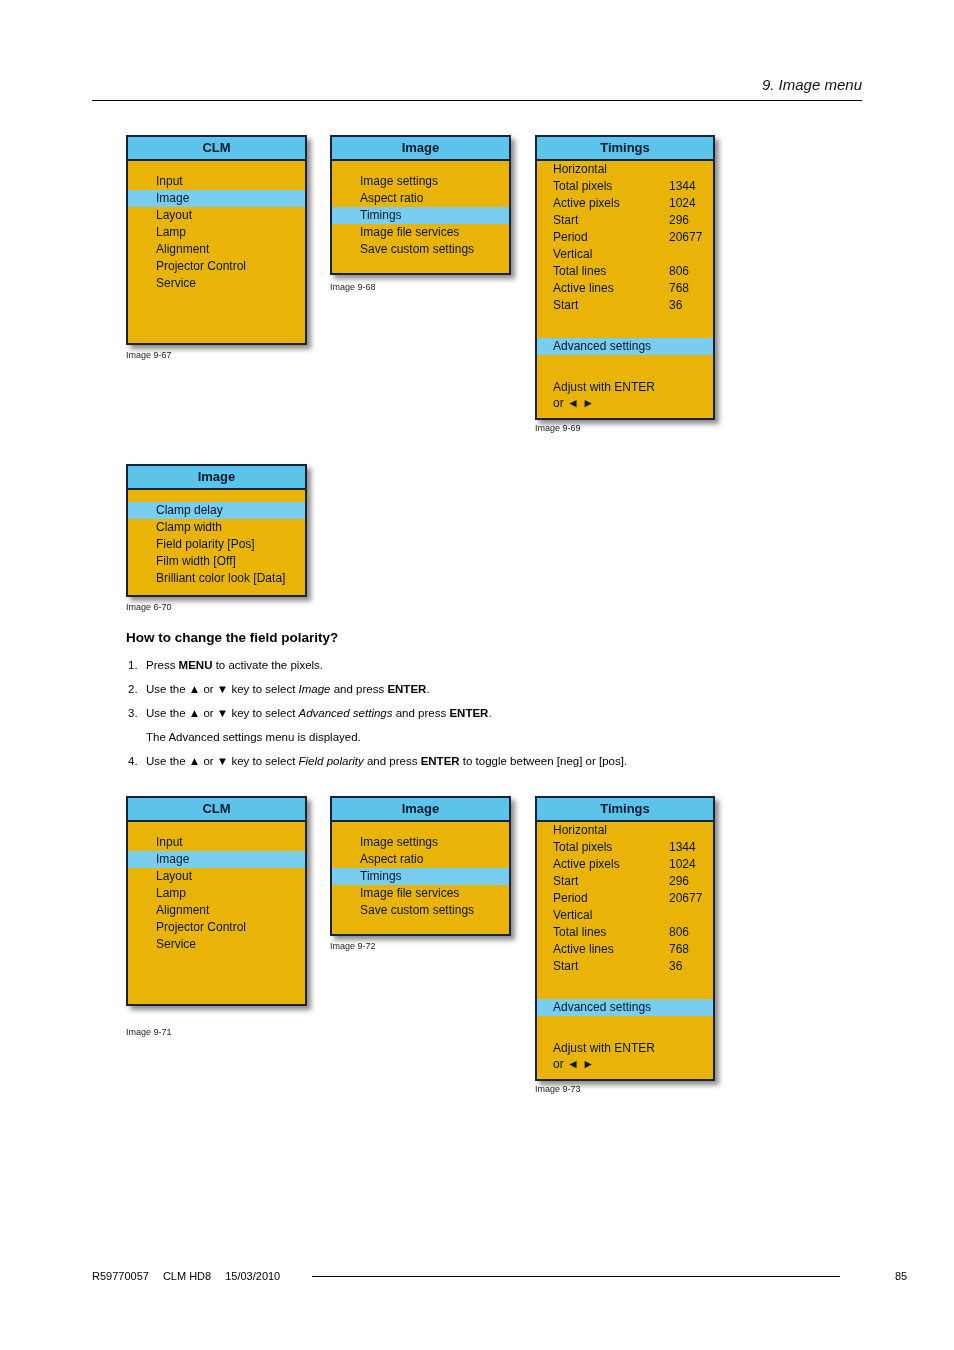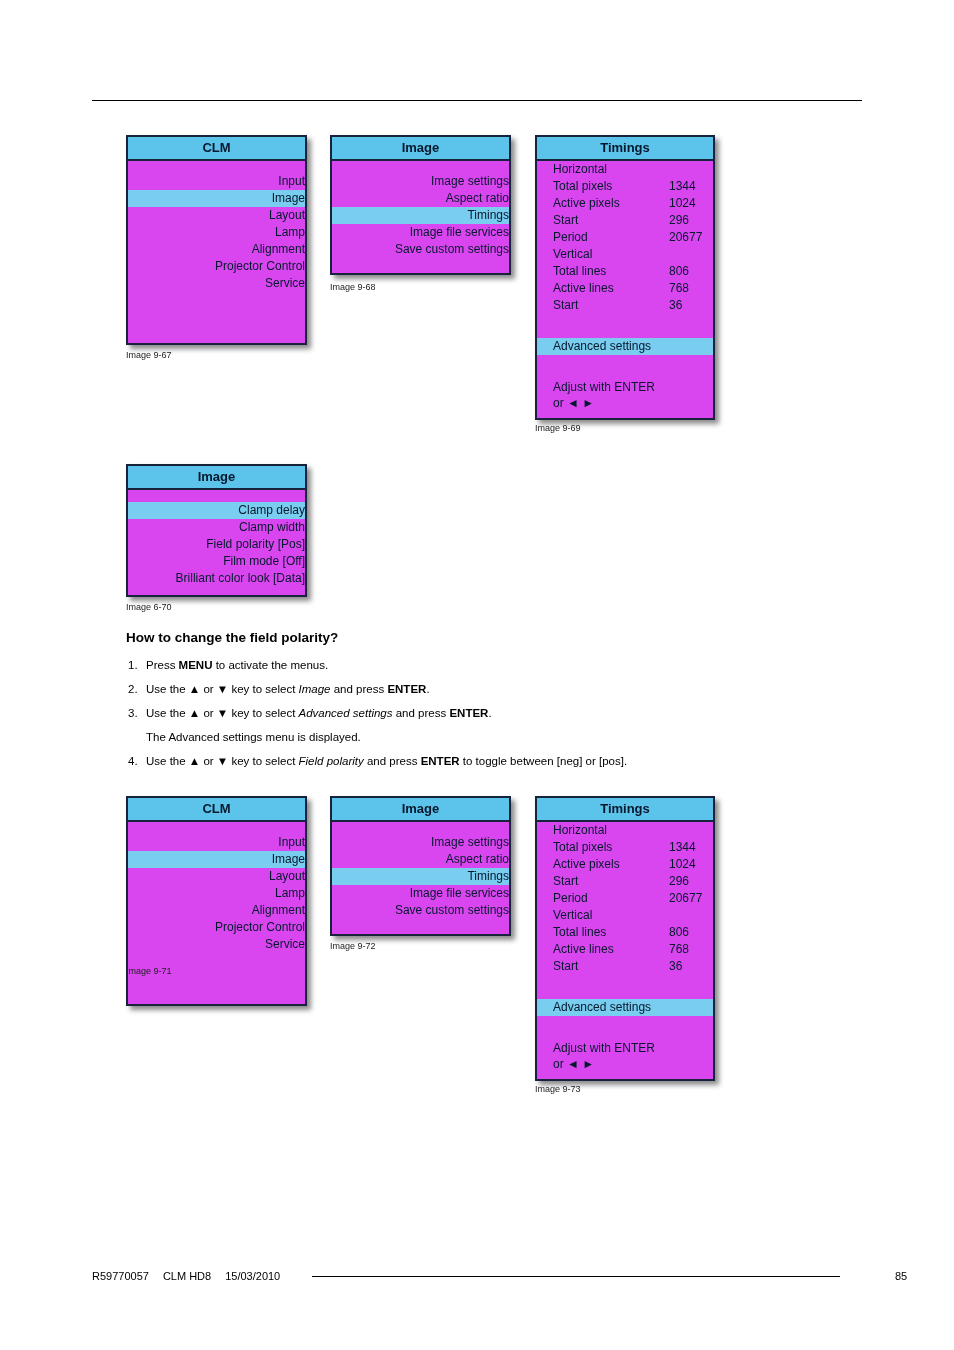--- a/index.html
+++ b/index.html
@@ -13,30 +13,30 @@
     font-family:"Liberation Sans", sans-serif;color:#000;overflow:hidden;
   }
   .pagehead{
     position:absolute;top:76px;left:92px;width:770px;text-align:right;
     font-style:italic;font-size:15px;color:#111;
   }
   .rule{position:absolute;top:100px;left:92px;width:770px;height:1px;background:#000;}
 
   
   .menu{
-    position:absolute;background:#d946ef;border:2px solid var(--menu-border);
+    position:absolute;background:#eab308;border:2px solid var(--menu-border);
     box-shadow:4px 4px 5px rgba(0,0,0,0.45);font-size:12px;color:#06182e;
     box-sizing:border-box;
   }
   .menu .hdr{
     height:22px;line-height:22px;text-align:center;font-weight:bold;font-size:13px;
     background:var(--menu-header);border-bottom:2px solid var(--menu-border);
   }
   .menu .items{padding-top:12px;}
-  .menu .item{height:17px;line-height:17px;text-align:right;padding-left:28px;}
+  .menu .item{height:17px;line-height:17px;text-align:left;padding-left:28px;}
   .menu .item.hl{background:var(--menu-highlight);}
   .trows{}
   .trow{display:flex;height:17px;line-height:17px;padding-left:16px;}
   .trow .lbl{width:116px;}
   .advbar{margin-top:24px;height:17px;line-height:17px;background:var(--menu-highlight);padding-left:16px;}
   .hint{margin-top:24px;padding-left:16px;line-height:16px;}
 
   
   .f1{left:126px;top:135px;width:181px;height:210px;}
   .f2{left:330px;top:135px;width:181px;height:140px;}
@@ -44,40 +44,41 @@
   .f4{left:126px;top:464px;width:181px;height:133px;}
   .f5{left:126px;top:796px;width:181px;height:210px;}
   .f6{left:330px;top:796px;width:181px;height:140px;}
   .f7{left:535px;top:796px;width:180px;height:285px;}
 
   .cap{position:absolute;font-size:9px;color:#222;}
   .c1{left:126px;top:350px;}
   .c2{left:330px;top:282px;}
   .c3{left:535px;top:423px;}
   .c4{left:126px;top:602px;}
-  .c5{left:126px;top:966px;}
+  .c5{left:126px;top:1027px;}
   .c6{left:330px;top:941px;text-align:right;}
   .c7{left:535px;top:1084px;}
 
   .howto{position:absolute;left:126px;top:630px;font-size:13.5px;font-weight:bold;}
   .steps{position:absolute;left:128px;top:658px;width:640px;font-size:11.5px;line-height:14px;}
   .step{position:relative;padding-left:18px;margin-bottom:10px;}
   .step .num{position:absolute;left:0;}
   .substep{padding-left:18px;margin-bottom:10px;}
 
   .footleft{position:absolute;left:92px;top:1270px;font-size:11px;}
   .footleft span{margin-right:14px;}
   .footrule{position:absolute;left:312px;top:1276px;width:528px;height:1px;background:#000;}
   .footpage{position:absolute;left:850px;top:1270px;font-size:11px;margin-left:45px;}
 </style>
 </head>
 <body>
 
 <div class="page">
 
+  <div class="pagehead">9.  Image menu</div>
   <div class="rule"></div>
 
   <div class="menu f1">
     <div class="hdr">CLM</div>
     <div class="items">
       <div class="item">Input</div>
       <div class="item hl">Image</div>
       <div class="item">Layout</div>
       <div class="item">Lamp</div>
       <div class="item">Alignment</div>
@@ -146,30 +147,30 @@
     </div>
   </div>
   <div class="cap c3">Image 9-69</div>
 
   <div class="menu f4">
     <div class="hdr">Image</div>
     <div class="items">
       <div class="item hl">Clamp delay</div>
       <div class="item">Clamp width</div>
       <div class="item">Field polarity [Pos]</div>
-      <div class="item">Film mode [Off]</div>
+      <div class="item">Film width [Off]</div>
       <div class="item">Brilliant color look [Data]</div>
     </div>
   </div>
   <div class="cap c4">Image 6-70</div>
 
   <div class="howto">How to change the field polarity?</div>
   <div class="steps">
     <div class="step">
-      <span class="num">1.</span><span>Press </span><b>MENU</b><span> to activate the menus.</span>
+      <span class="num">1.</span><span>Press </span><b>MENU</b><span> to activate the pixels.</span>
     </div>
     <div class="step">
       <span class="num">2.</span><span>Use the ▲ or ▼ key to select </span><i>Image</i><span> and press </span><b>ENTER</b><span>.</span>
     </div>
     <div class="step">
       <span class="num">3.</span><span>Use the ▲ or ▼ key to select </span><i>Advanced settings</i><span> and press </span><b>ENTER</b><span>.</span>
     </div>
     <div class="substep">The Advanced settings menu is displayed.</div>
     <div class="step">
       <span class="num">4.</span><span>Use the ▲ or ▼ key to select </span><i>Field polarity</i><span> and press </span><b>ENTER</b><span> to toggle between [neg] or [pos].</span>

